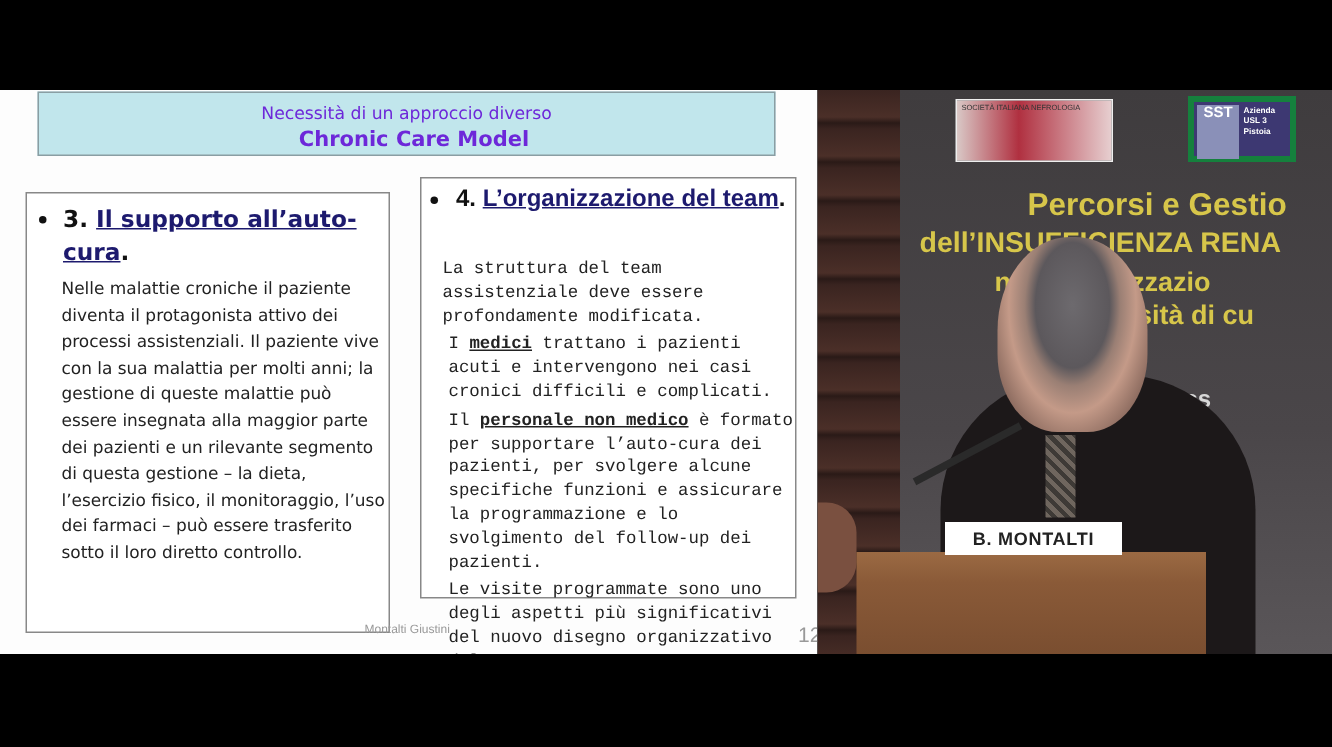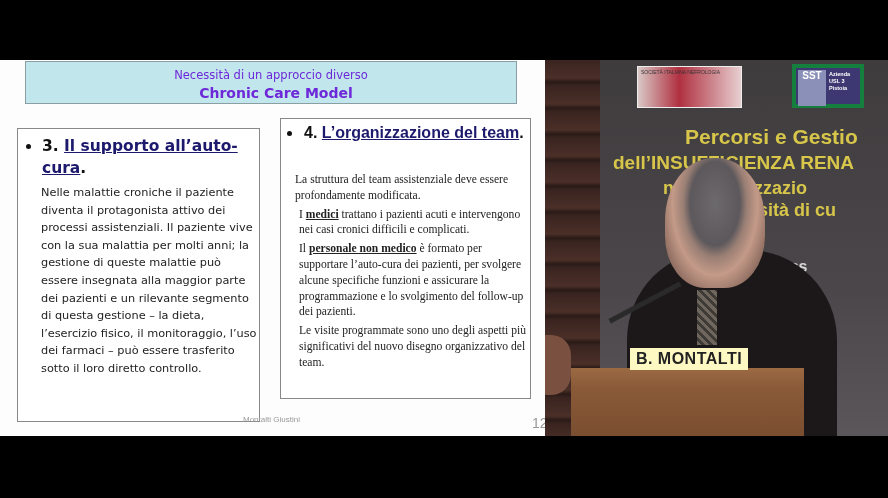--- a/index.html
+++ b/index.html
@@ -14,21 +14,21 @@
   .lbox{left:17px;top:68px;width:243px;height:294px;}
   .rbox{left:280px;top:58px;width:251px;height:281px;}
   .bh{display:flex;align-items:flex-start;}
   .bul{display:inline-block;width:5px;height:5px;background:#111;border-radius:50%;flex:0 0 auto;}
   .lbox .bh{position:absolute;left:8px;top:6px;width:220px;font-family:"DejaVu Sans",sans-serif;font-weight:bold;font-size:15.5px;line-height:22px;color:#111;}
   .lbox .bul{margin-top:9px;margin-right:11px;}
   .ul{color:#1d1a6e;text-decoration:underline;}
   .lbody{position:absolute;left:23px;top:55px;width:218px;font-family:"DejaVu Sans",sans-serif;font-size:11.3px;line-height:17.6px;color:#222;}
   .rbox .bh{position:absolute;left:6px;top:2px;width:240px;font-family:"Liberation Sans",sans-serif;font-weight:bold;font-size:16px;line-height:24px;color:#111;}
   .rbox .bul{margin-top:10px;margin-right:12px;}
-  .rbody{position:absolute;left:18px;top:53px;width:232px;font-family:Liberation Serif, serif;font-size:11.6px;line-height:15.8px;color:#222;}
+  .rbody{position:absolute;left:18px;top:53px;width:232px;font-family:Liberation Mono, monospace;font-size:11.6px;line-height:15.8px;color:#222;}
   .rbody p{margin:0 0 3px 0;}
   .rbody p.first{margin-left:-4px;}
   .rbody b.u{text-decoration:underline;}
   .footer-l{position:absolute;left:243px;top:355px;font-size:8px;color:#999;}
   .footer-n{position:absolute;left:532px;top:355px;font-size:14px;color:#999;}
   
   .video{position:absolute;left:545px;top:0;width:343px;height:376px;background:#3b3839;overflow:hidden;}
   .wall{position:absolute;left:0;top:0;width:55px;height:376px;background:repeating-linear-gradient(180deg,#3a2420 0,#4b2f28 18px,#2a1a17 22px,#3a2420 26px);}
   .banner{position:absolute;left:55px;top:0;width:288px;height:376px;background:linear-gradient(180deg,#3f3c3e,#4a4649 60%,#5a5659);}
   .logo1{position:absolute;left:92px;top:6px;width:105px;height:42px;background:linear-gradient(90deg,#d9c8c6,#b03040 40%,#e7cfd0);border:1px solid #eee;box-sizing:border-box;}
@@ -41,21 +41,21 @@
   .t2{left:68px;top:92px;font-size:19px;}
   .t3{left:118px;top:118px;font-size:18px;}
   .t4{left:170px;top:140px;font-size:18px;}
   .t5{left:210px;top:198px;font-size:16px;color:#d8d8d8;}
   .t6{left:170px;top:225px;font-size:22px;color:#d8d8d8;}
   .head{position:absolute;left:120px;top:98px;width:100px;height:130px;background:radial-gradient(ellipse at 50% 35%,#6d6a6e 0,#5c585c 35%,#9a7f74 45%,#c49a88 60%,#8d6c60 80%);border-radius:48% 48% 40% 40%;}
   .body{position:absolute;left:82px;top:190px;width:210px;height:186px;background:#1c1819;border-radius:90px 90px 0 0;}
   .tie{position:absolute;left:152px;top:230px;width:20px;height:55px;background:repeating-linear-gradient(45deg,#6f665e 0,#6f665e 3px,#3e3a36 3px,#3e3a36 6px);}
   .mic{position:absolute;left:60px;top:240px;width:80px;height:5px;background:#2a2a2a;transform:rotate(-28deg);}
   .podium{position:absolute;left:26px;top:308px;width:233px;height:68px;background:linear-gradient(180deg,#9b6a43,#8a5a38 30%,#7a4e30);}
-  .namecard{position:absolute;left:85px;top:288px;width:118px;height:22px;background:#fef9c3;text-align:center;font-weight:bold;font-size:16px;line-height:22px;color:#222;letter-spacing:0.5px;}
+  .namecard{position:absolute;left:85px;top:288px;width:118px;height:22px;background:#ffffff;text-align:center;font-weight:bold;font-size:12px;line-height:22px;color:#222;letter-spacing:0.5px;}
   .hand{position:absolute;left:0;top:275px;width:26px;height:60px;background:#7a5040;border-radius:0 20px 20px 0;}
 </style>
 </head>
 <body>
 
 <div class="frame">
   <div class="slide">
     <div class="hdr">
       <div class="sub">Necessità di un approccio diverso</div>
       <div class="ttl">Chronic Care Model</div>

